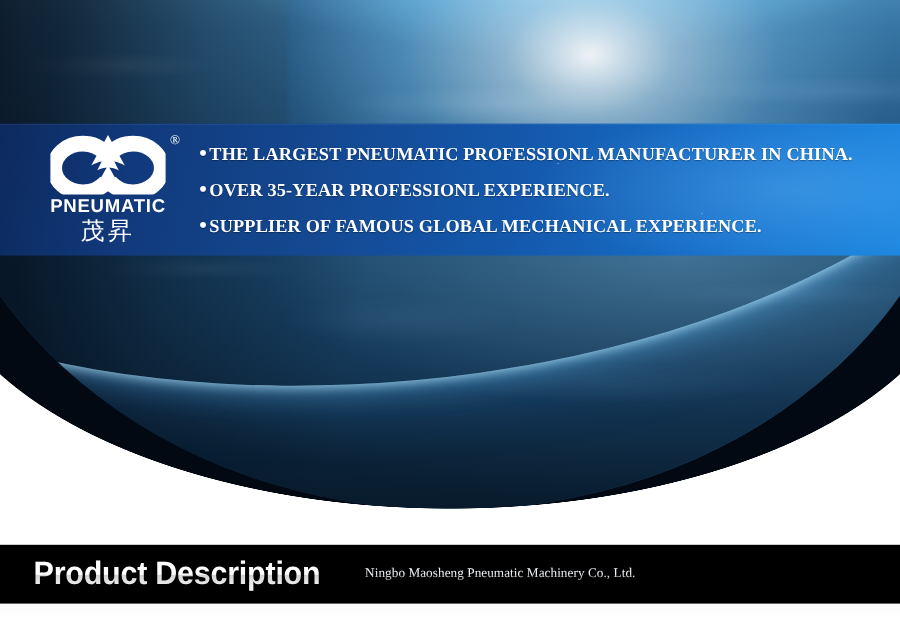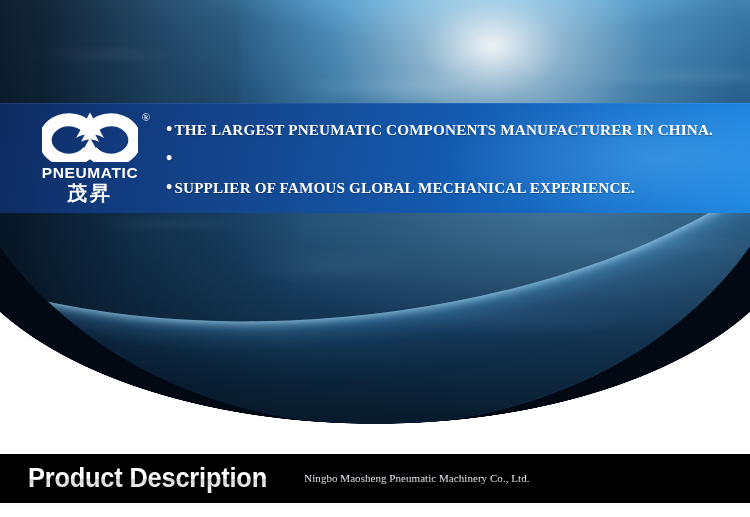--- a/index.html
+++ b/index.html
@@ -192,21 +192,21 @@
     font-size:15.5px;
     font-weight:bold;
     letter-spacing:.6px;
     color:#ffffff;
     line-height:1;
     font-family:"Liberation Sans", sans-serif;
   }
   .logo-cn {
     margin-top:2px;
     font-size:20px;
-    font-weight:bold;
+    font-weight:normal;
     letter-spacing:3px;
     color:#ffffff;
     line-height:1.05;
   }
 
   
   .slogans {
     position:relative;
     z-index:2;
     margin-left:12px;
@@ -315,24 +315,25 @@
         </svg>
         <span class="logo-reg">®</span>
       </div>
       <div class="logo-en">PNEUMATIC</div>
       <div class="logo-cn">茂昇</div>
     </div>
 
     <div class="slogans">
       <div class="slogan">
         <span class="dot">•</span>
-        <span>THE LARGEST PNEUMATIC COMPONENTS MANUFACTURER IN CHINA.</span>
+        <span>THE LARGEST PNEUMATIC PROFESSIONL MANUFACTURER IN CHINA.</span>
       </div>
       <div class="slogan">
         <span class="dot">•</span>
+        <span>OVER 35-YEAR PROFESSIONL EXPERIENCE.</span>
       </div>
       <div class="slogan">
         <span class="dot">•</span>
         <span>SUPPLIER OF FAMOUS GLOBAL MECHANICAL EXPERIENCE.</span>
       </div>
     </div>
   </div>
 
   <div class="page-bottom"></div>
   <div class="prodbar">

